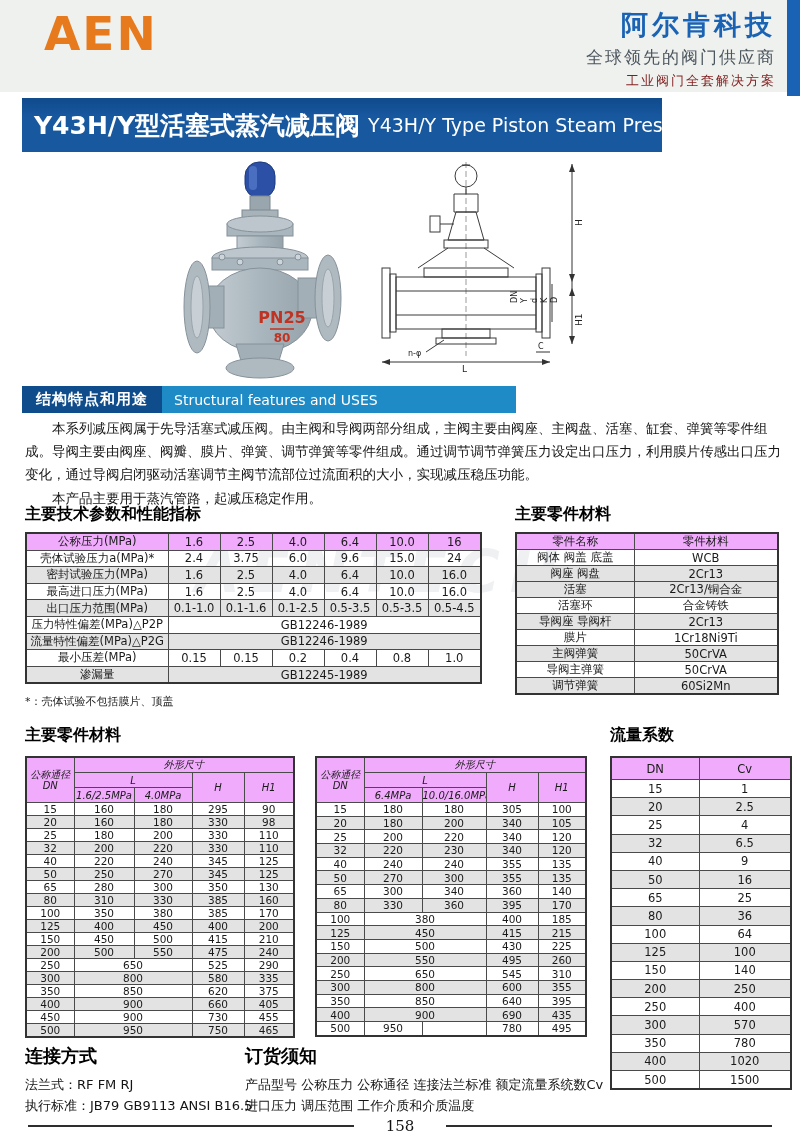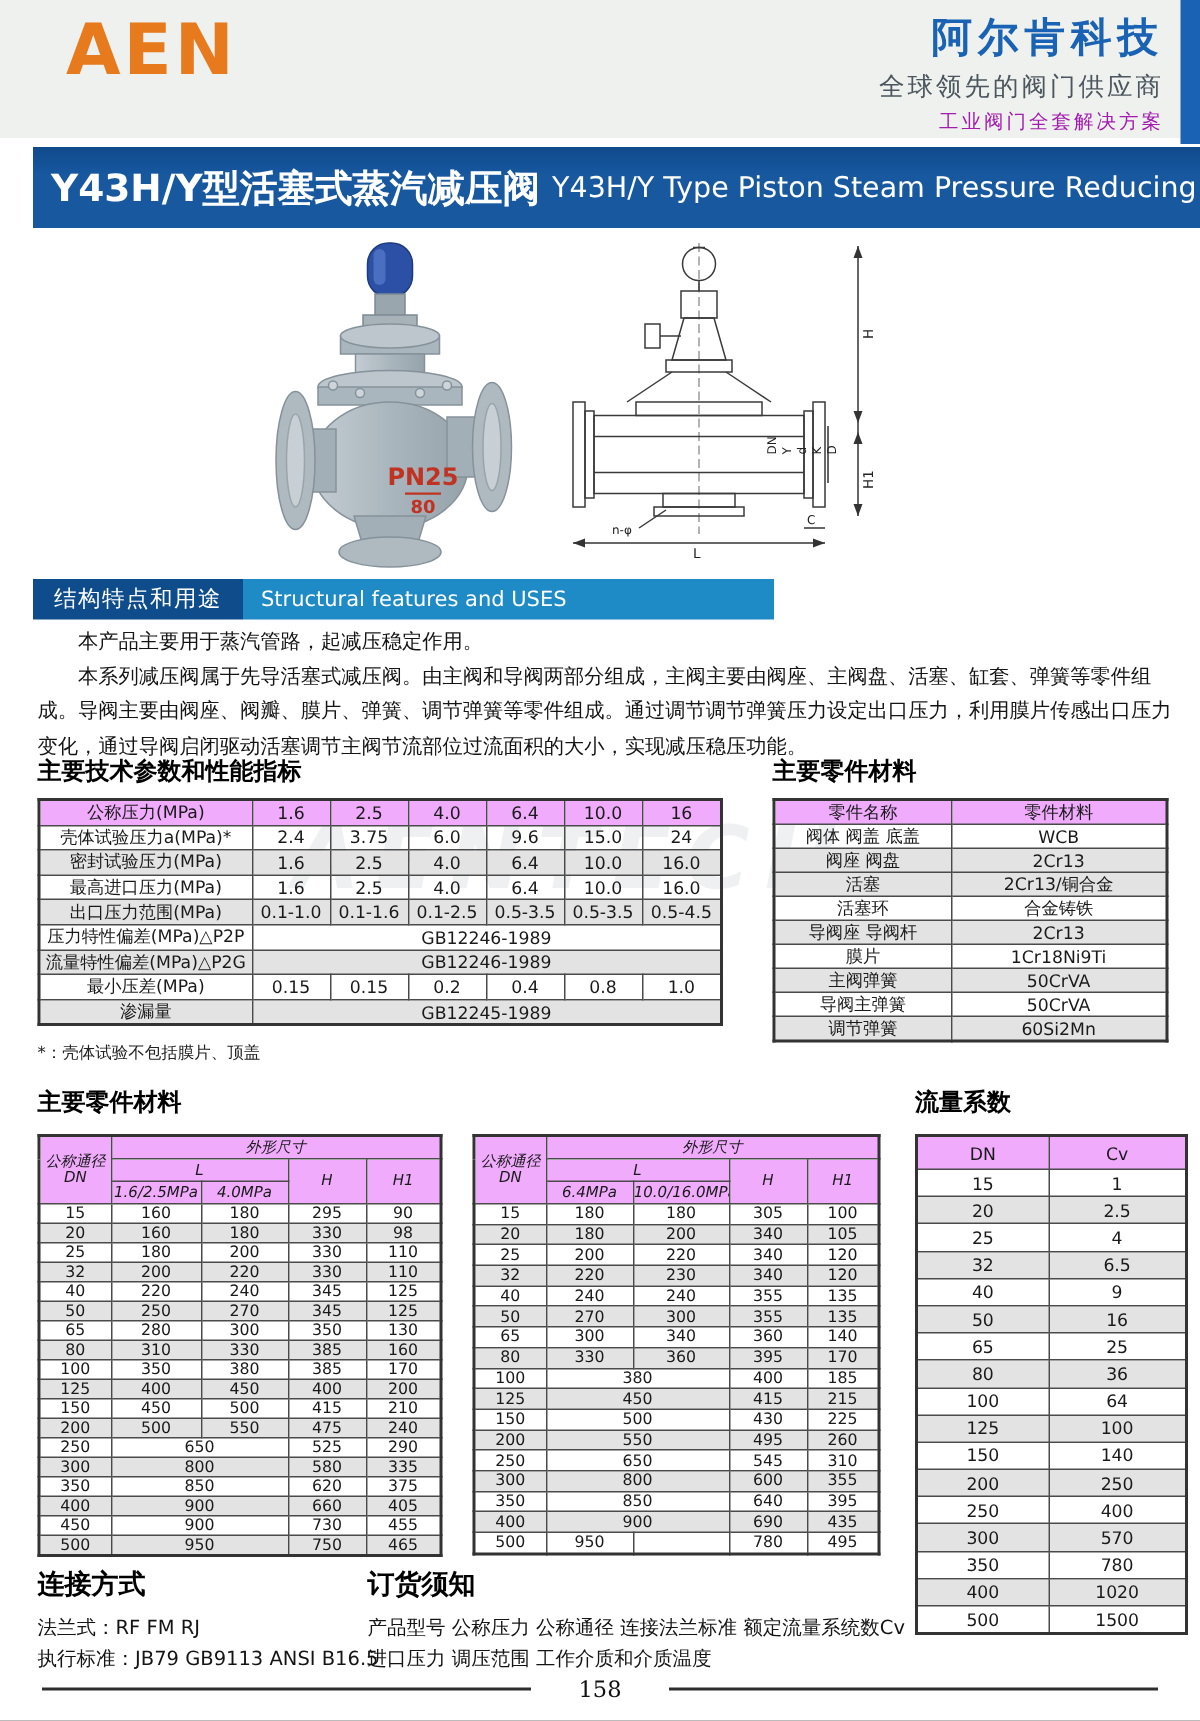--- a/index.html
+++ b/index.html
@@ -4,34 +4,34 @@
 <style>
   html,body{margin:0;padding:0;background:#888;}
   .page{position:relative;width:800px;height:1147px;background:#ffffff;margin:0 auto;overflow:hidden;
         font-family:"DejaVu Sans","Liberation Sans",sans-serif;color:#1a1a1a;}
   
   .hdr{position:absolute;left:0;top:0;width:800px;height:92px;background:#eff1ee;}
   .logo{position:absolute;left:44px;top:6px;font-size:47px;font-weight:800;letter-spacing:2px;color:#e87a1e;}
   .hdr-right{position:absolute;right:24px;top:7px;text-align:right;}
   .company{font-size:27px;font-weight:800;color:#1a63b4;letter-spacing:4px;}
   .tagline1{font-size:17px;font-weight:400;color:#4c565e;letter-spacing:2px;margin-top:3px;}
-  .tagline2{font-size:13px;color:#a21caf;letter-spacing:2px;margin-top:3px;}
+  .tagline2{font-size:13px;color:#7f1d1d;letter-spacing:2px;margin-top:3px;}
   .corner-bar{position:absolute;right:0;top:0;width:13px;height:96px;background:#1a63b4;}
   
-  .titlebar{position:absolute;left:22px;top:98px;width:778px;height:54px;
+  .titlebar{position:absolute;left:22px;top:98px;width:640px;height:54px;
             background:linear-gradient(#0f4a8c,#17589f 35%);color:#fff;
             display:flex;align-items:center;white-space:nowrap;overflow:hidden;}
   .title-cn{font-size:25px;font-weight:700;margin-left:12px;}
   .title-en{font-size:19px;margin-left:8px;}
   
   .photo{position:absolute;left:178px;top:158px;}
   .drawing{position:absolute;left:366px;top:156px;}
   
   .sect{position:absolute;left:22px;top:386px;height:27px;display:flex;}
-  .sect-cn{background:#0e4c8c;color:#fff;font-size:15px;font-weight:400;
+  .sect-cn{background:#0e4c8c;color:#fff;font-size:15px;font-weight:700;
            padding:0 14px;display:flex;align-items:center;letter-spacing:1px;}
   .sect-en{background:#1e8ac6;color:#fff;font-size:14px;width:330px;
            padding:0 12px;display:flex;align-items:center;}
   .para{position:absolute;left:25px;top:417px;width:760px;font-size:13.5px;line-height:1.72;color:#141414;}
   .para p{margin:0;text-indent:2em;}
   
   table{border-collapse:collapse;table-layout:fixed;}
   td,th{border:1px solid #4a4a4a;text-align:center;vertical-align:middle;
         padding:0;overflow:hidden;white-space:nowrap;font-weight:normal;}
   table{border:2px solid #333;}
@@ -192,22 +192,22 @@
     <line x1="170" y1="196" x2="184" y2="196" stroke="#333"></line>
     <text x="172" y="193" font-size="8" fill="#222" stroke="none">C</text>
   </svg>
 
   <div class="sect">
     <div class="sect-cn">结构特点和用途</div>
     <div class="sect-en">Structural features and USES</div>
   </div>
 
   <div class="para">
+    <p>本系列减压阀属于先导活塞式减压阀。由主阀和导阀两部分组成，主阀主要由阀座、主阀盘、活塞、缸套、弹簧等零件组成。导阀主要由阀座、阀瓣、膜片、弹簧、调节弹簧等零件组成。通过调节调节弹簧压力设定出口压力，利用膜片传感出口压力变化，通过导阀启闭驱动活塞调节主阀节流部位过流面积的大小，实现减压稳压功能。</p>
     <p>本产品主要用于蒸汽管路，起减压稳定作用。</p>
-    <p>本系列减压阀属于先导活塞式减压阀。由主阀和导阀两部分组成，主阀主要由阀座、主阀盘、活塞、缸套、弹簧等零件组成。导阀主要由阀座、阀瓣、膜片、弹簧、调节弹簧等零件组成。通过调节调节弹簧压力设定出口压力，利用膜片传感出口压力变化，通过导阀启闭驱动活塞调节主阀节流部位过流面积的大小，实现减压稳压功能。</p>
   </div>
 
   <div class="watermark">AENTECH</div>
 
   <div class="sec-title" style="left:25px;top:504px;">主要技术参数和性能指标</div>
   <table class="tech">
     <colgroup>
         <col style="width:142px">
         <col style="width:52px">
         <col style="width:52px">

